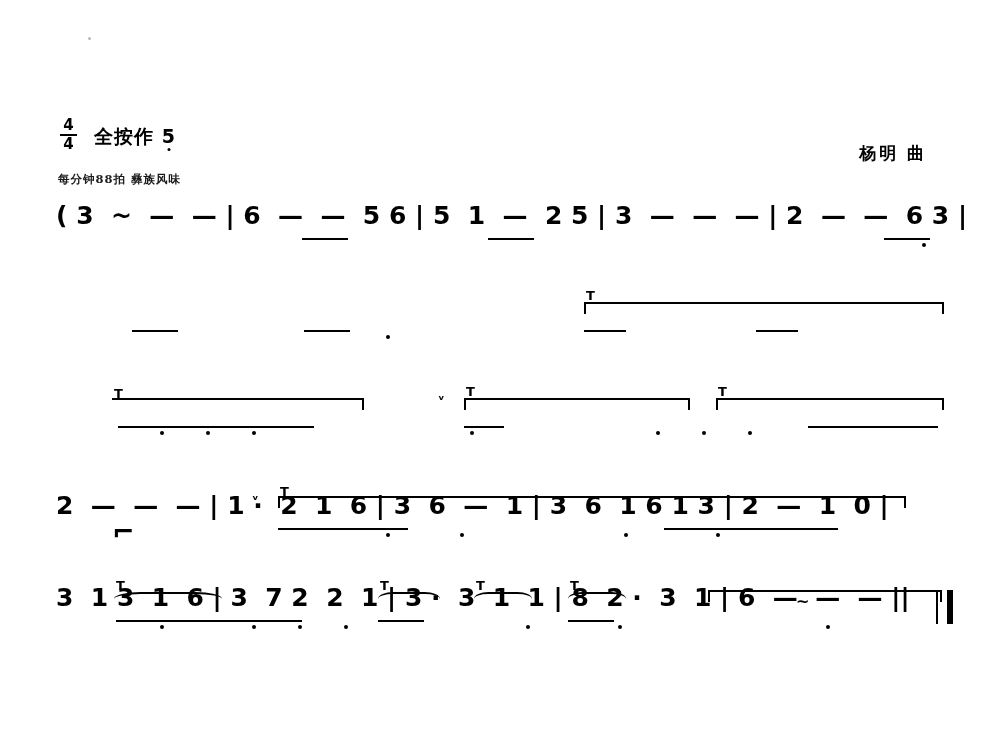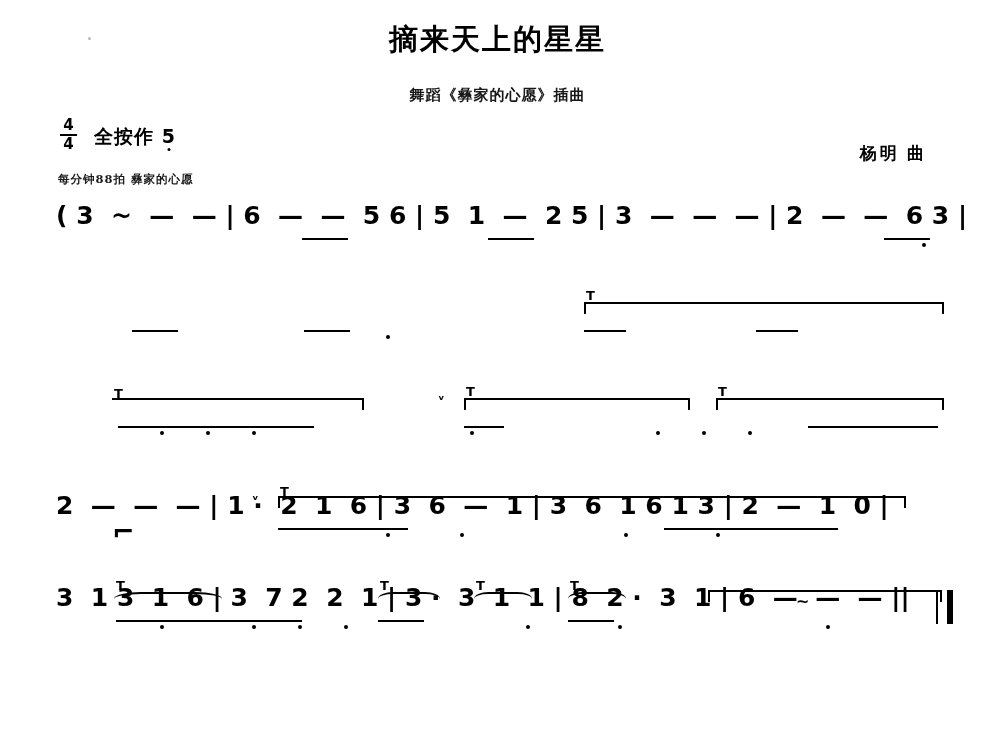--- a/index.html
+++ b/index.html
@@ -82,21 +82,21 @@
     transform: translateX(-50%);
     width: 3px;
     height: 3px;
     border-radius: 50%;
     background: #000;
   }
   .composer {
     position: absolute;
     right: 68px;
     top: 142px;
-    font-family: Liberation Serif, serif;
+    font-family: Liberation Sans, sans-serif;
     font-size: 17px;
     font-weight: bold;
     letter-spacing: 3px;
   }
   .perf-note {
     position: absolute;
     left: 58px;
     top: 172px;
     font-family: "DejaVu Serif", serif;
     font-size: 11.5px;
@@ -216,36 +216,34 @@
     border-radius: 50%;
   }
 </style>
 </head>
 <body>
 
 <div class="sheet">
 
   <div class="speck"></div>
 
-  <div class="title">摘来天上的星星</div>
-  <div class="subtitle">舞蹈《彝家的心愿》插曲</div>
 
   <div class="meter">
     <span class="num">4</span>
     <span class="bar"></span>
     <span class="den">4</span>
   </div>
 
   <div class="tuning">
     <span>全按作</span>
     <span class="keynum">5</span>
   </div>
 
   <div class="composer">杨明  曲</div>
-  <div class="perf-note">每分钟88拍  彝家的心愿</div>
+  <div class="perf-note">每分钟88拍  彝族风味</div>
 
   <div class="line" style="top:196px;">
     <div class="row">
       <div class="notes">( 3  ~  —  — | 6  —  —  5 6 | 5  1  —  2 5 | 3  —  —  — | 2  —  —  6 3 |</div>
 
       <div class="beam" style="left:246px; top:42px; width:46px;"></div>
       <div class="beam" style="left:432px; top:42px; width:46px;"></div>
       <div class="beam" style="left:828px; top:42px; width:46px;"></div>
 
       <div class="dot-low" style="left:866px; top:47px;"></div>

